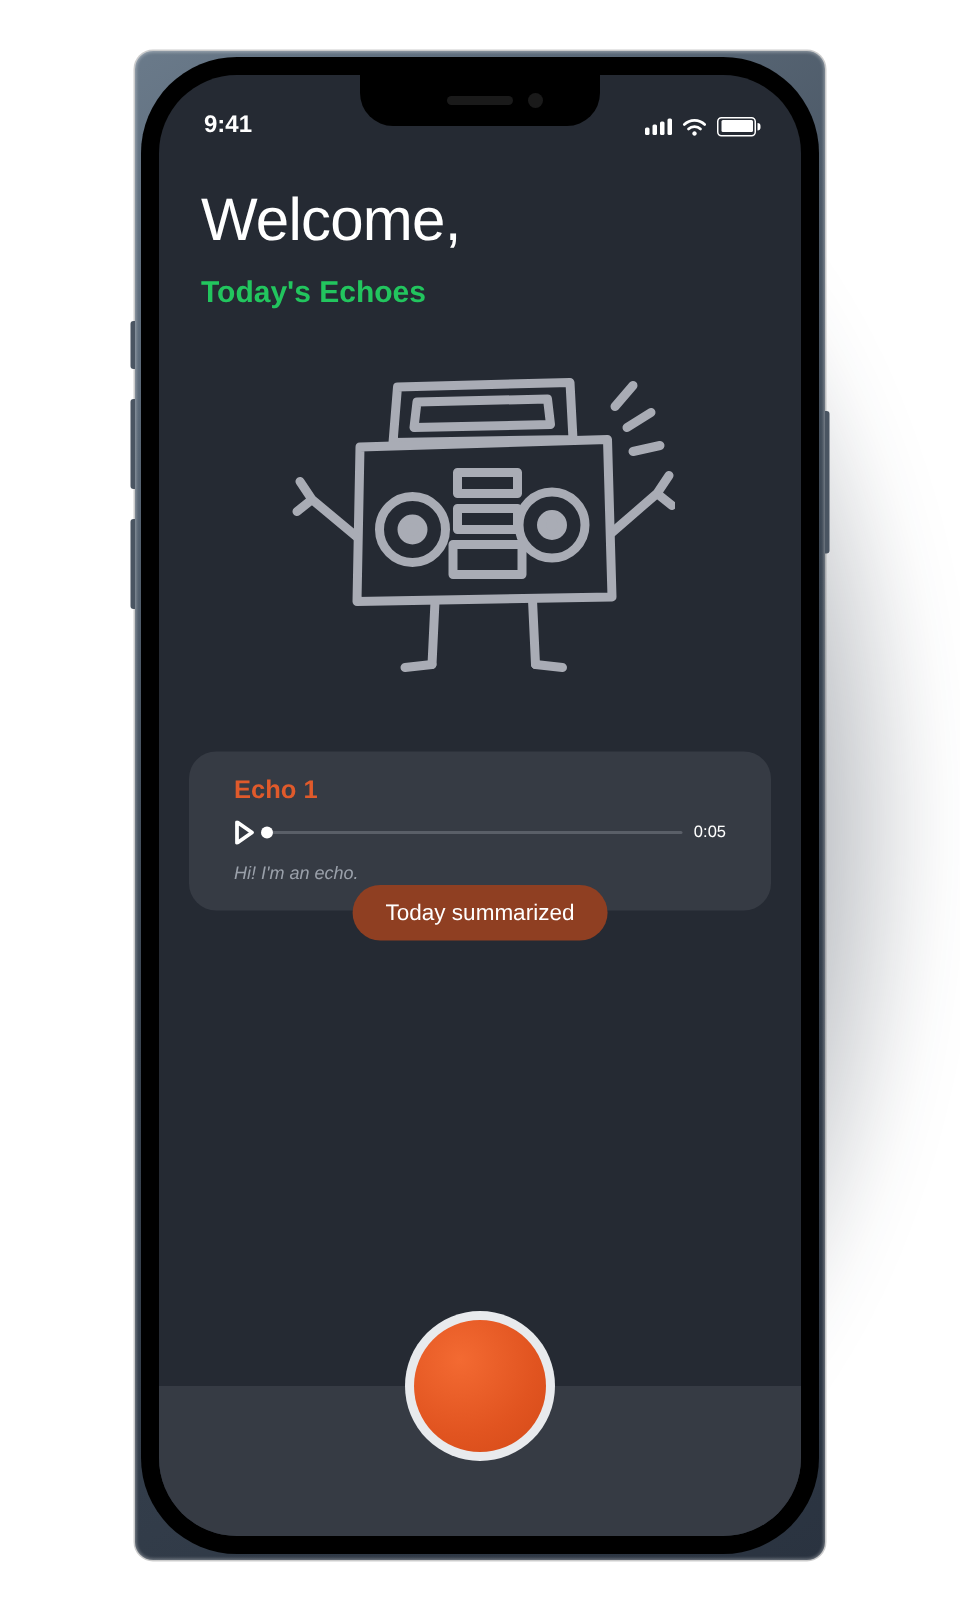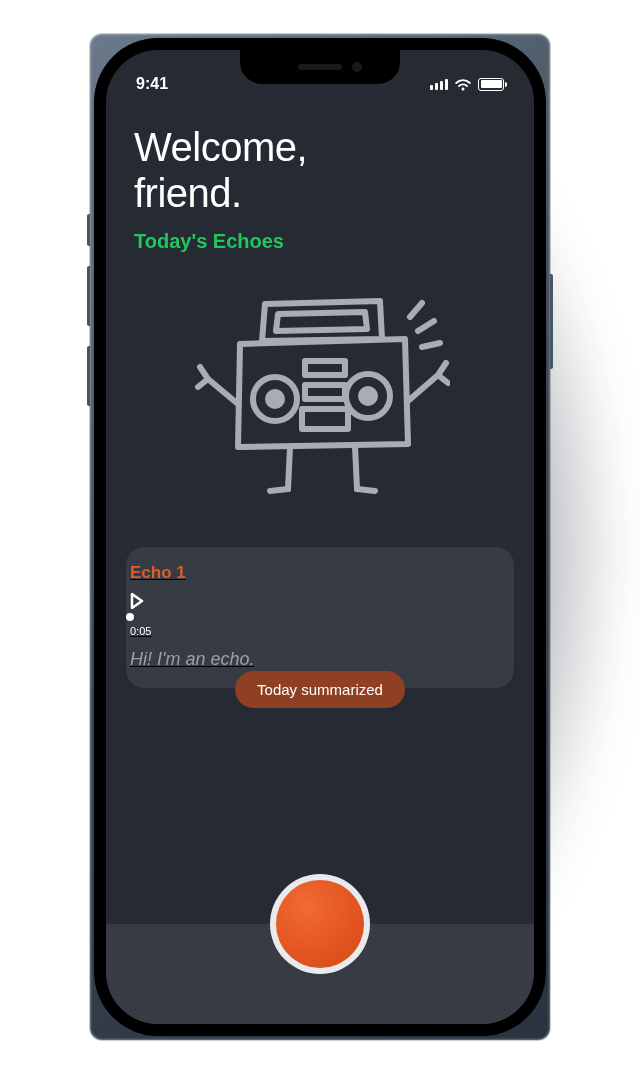--- a/index.html
+++ b/index.html
@@ -178,37 +178,35 @@
     .illustration {
       display: flex;
       justify-content: center;
       margin-top: 36px;
     }
     
     .echo-card {
       margin: 28px 20px 0;
       background: #363b44;
       border-radius: 18px;
-      padding: 16px 4px 18px;
-      position: relative;
-      text-decoration: underline;
+      padding: 16px 30px 18px;
+      position: relative;
     }
     
     .echo-title {
       color: #e05a2b;
       font-size: 17px;
       font-weight: 700;
     }
     
     .player-row {
       display: flex;
-      align-items: flex-start;
+      align-items: center;
       gap: 8px;
       margin-top: 10px;
-      flex-direction: column;
     }
     
     .play-btn {
       color: #fff;
       display: flex;
       align-items: center;
     }
     
     .progress-track {
       flex: 1;
@@ -231,21 +229,21 @@
     
     .duration {
       color: #fff;
       font-size: 11px;
       font-weight: 500;
     }
     
     .caption {
       color: #9aa0aa;
       font-style: italic;
-      font-size: 18px;
+      font-size: 12px;
       margin-top: 12px;
     }
     
     .summary-pill {
       position: absolute;
       left: 50%;
       bottom: -20px;
       transform: translateX(-50%);
       background: #8f3f22;
       color: #fff;
@@ -346,21 +344,20 @@
           </div>
           <div class="battery">
             <div class="battery-fill"></div>
           </div>
         </div>
       </div>
 
       <div class="content">
         <h1 class="welcome-title">
           <span>Welcome,</span><br>
-          <span>friend.</span>
         </h1>
         <div class="subtitle">Today's Echoes</div>
 
         <div class="illustration">
           <svg width="260" height="230" viewBox="0 0 260 230">
             <g stroke="#a9acb5" stroke-width="6" fill="none" stroke-linecap="round" stroke-linejoin="round">
 
               <path d="M75 15 L190 12 L192 50 L72 52 Z"></path>
               <path d="M88 25 L175 23 L177 40 L86 42 Z"></path>
 

